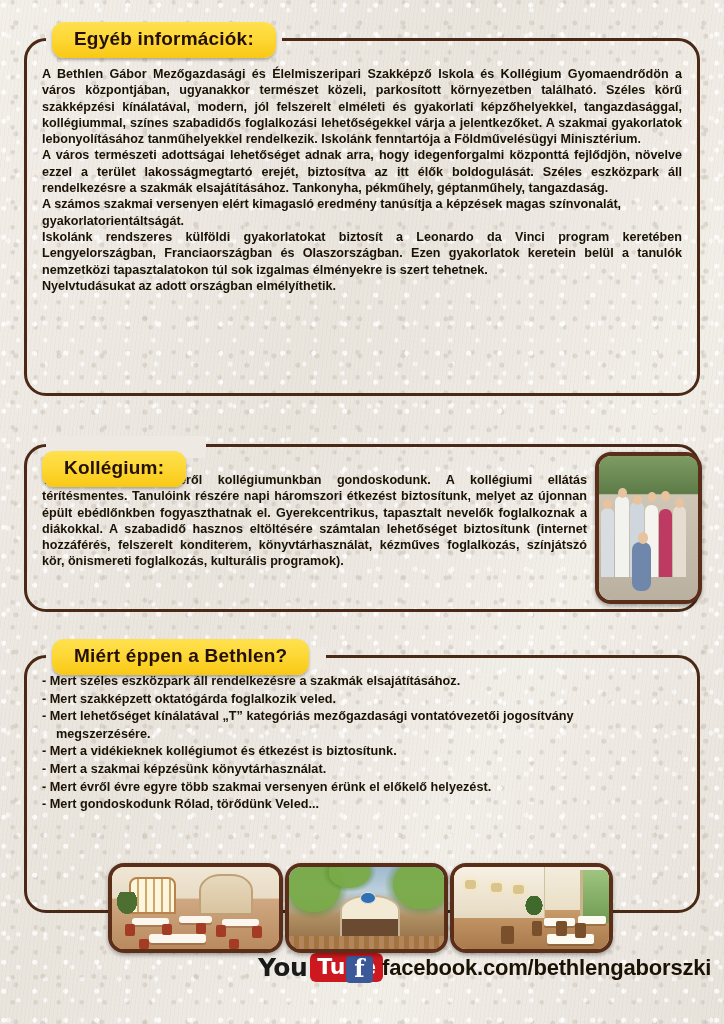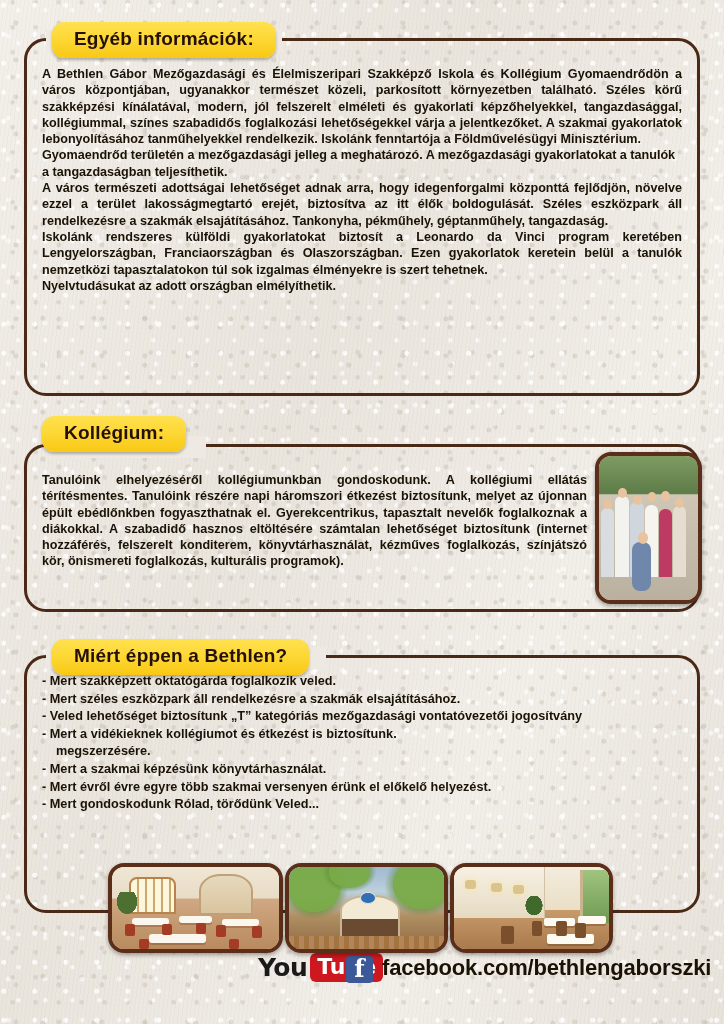--- a/index.html
+++ b/index.html
@@ -66,21 +66,21 @@
     color: #241007;
     font-weight: bold;
     font-size: 19px;
     letter-spacing: .2px;
     box-shadow: 0 2px 3px rgba(0,0,0,.28);
     white-space: nowrap;
     z-index: 4;
     line-height: 1.05;
   }
   .tab.t1 { left: 52px; top: 22px; }
-  .tab.t2 { left: 42px; top: 416px; }
+  .tab.t2 { left: 42px; top: 451px; }
   .tab.t3 { left: 52px; top: 639px; }
 
   
   .tabmask {
     position: absolute;
     z-index: 3;
     background: #eeeae3;
   }
 
   
@@ -266,22 +266,22 @@
 <div id="paper"></div>
 
 <div class="page">
 
   <div class="panel p1"></div>
   <div class="tabmask" style="left:46px; top:30px; width:236px; height:22px;"></div>
   <div class="tab t1">Egyéb információk:</div>
 
   <div class="bodytext" id="info-text">
     <p>A Bethlen Gábor Mezőgazdasági és Élelmiszeripari Szakképző Iskola és Kollégium Gyomaendrődön a város központjában, ugyanakkor természet közeli, parkosított környezetben található. Széles körű szakképzési kínálatával, modern, jól felszerelt elméleti és gyakorlati képzőhelyekkel, tangazdasággal, kollégiummal, színes szabadidős foglalkozási lehetőségekkel várja a jelentkezőket. A szakmai gyakorlatok lebonyolításához tanműhelyekkel rendelkezik. Iskolánk fenntartója a Földművelésügyi Minisztérium.</p>
-    <p class="nojust">Gyomaendrőd területén a mezőgazdasági jelleg a meghatározó. A mezőgazdasági gyakorlatokat a tanulók a tangazdaságban teljesíthetik.</p>
     <p>A város természeti adottságai lehetőséget adnak arra, hogy idegenforgalmi központtá fejlődjön, növelve ezzel a terület lakosságmegtartó erejét, biztosítva az itt élők boldogulását. Széles eszközpark áll rendelkezésre a szakmák elsajátításához. Tankonyha, pékműhely, géptanműhely, tangazdaság.</p>
+    <p class="nojust">A számos szakmai versenyen elért kimagasló eredmény tanúsítja a képzések magas színvonalát, gyakorlatorientáltságát.</p>
     <p>Iskolánk rendszeres külföldi gyakorlatokat biztosít a Leonardo da Vinci  program keretében Lengyelországban, Franciaországban és Olaszországban. Ezen gyakorlatok keretein belül a tanulók nemzetközi tapasztalatokon túl sok izgalmas élményekre is szert tehetnek.</p>
     <p class="nojust">Nyelvtudásukat az adott országban elmélyíthetik.</p>
   </div>
 
   <div class="panel p2"></div>
   <div class="tabmask" style="left:46px; top:436px; width:160px; height:22px;"></div>
   <div class="tab t2">Kollégium:</div>
 
   <div class="bodytext" id="koll-text">
     <p>Tanulóink elhelyezéséről kollégiumunkban gondoskodunk. A kollégiumi ellátás térítésmentes. Tanulóink részére napi háromszori étkezést biztosítunk, melyet az újonnan épült ebédlőnkben fogyaszthatnak el. Gyerekcentrikus, tapasztalt nevelők foglalkoznak a diákokkal. A szabadidő hasznos eltöltésére számtalan lehetőséget  biztosítunk  (internet hozzáférés,  felszerelt konditerem, könyvtárhasználat,  kézműves foglalkozás,  színjátszó kör,  önismereti foglalkozás,  kulturális programok).</p>
@@ -304,27 +304,27 @@
       <div class="head" style="left:77%; top:29%; width:9%;  height:7%;"></div>
       <div class="head" style="left:39%; top:53%; width:10%; height:8%;"></div>
     </div>
   </div>
 
   <div class="panel p3"></div>
   <div class="tabmask" style="left:46px; top:647px; width:280px; height:22px;"></div>
   <div class="tab t3">Miért éppen a Bethlen?</div>
 
   <div class="list">
+    <div class="li">- Mert széles eszközpark áll rendelkezésre a szakmák elsajátításához.</div>
     <div class="li">- Mert szakképzett oktatógárda foglalkozik veled.</div>
-    <div class="li">- Mert széles eszközpark áll rendelkezésre a szakmák elsajátításához.</div>
-    <div class="li">- Veled lehetőséget biztosítunk „T” kategóriás mezőgazdasági vontatóvezetői jogosítvány</div>
-    <div class="li">- Mert a vidékieknek kollégiumot és étkezést is biztosítunk.</div>
+    <div class="li">- Mert lehetőséget kínálatával „T” kategóriás mezőgazdasági vontatóvezetői jogosítvány</div>
     <div class="li">
         <span class="cont">megszerzésére.</span>
       </div>
+    <div class="li">- Mert a vidékieknek kollégiumot és étkezést is biztosítunk.</div>
     <div class="li">- Mert a szakmai képzésünk könyvtárhasználat.</div>
     <div class="li">- Mert évről évre egyre több szakmai versenyen érünk el előkelő helyezést.</div>
     <div class="li">- Mert gondoskodunk Rólad, törődünk Veled...</div>
   </div>
 
   <div class="photo" id="photo-dining">
     <div class="inner scene-dining">
       <div class="win"></div>
       <div class="arch"></div>
       <div class="plant"></div>

